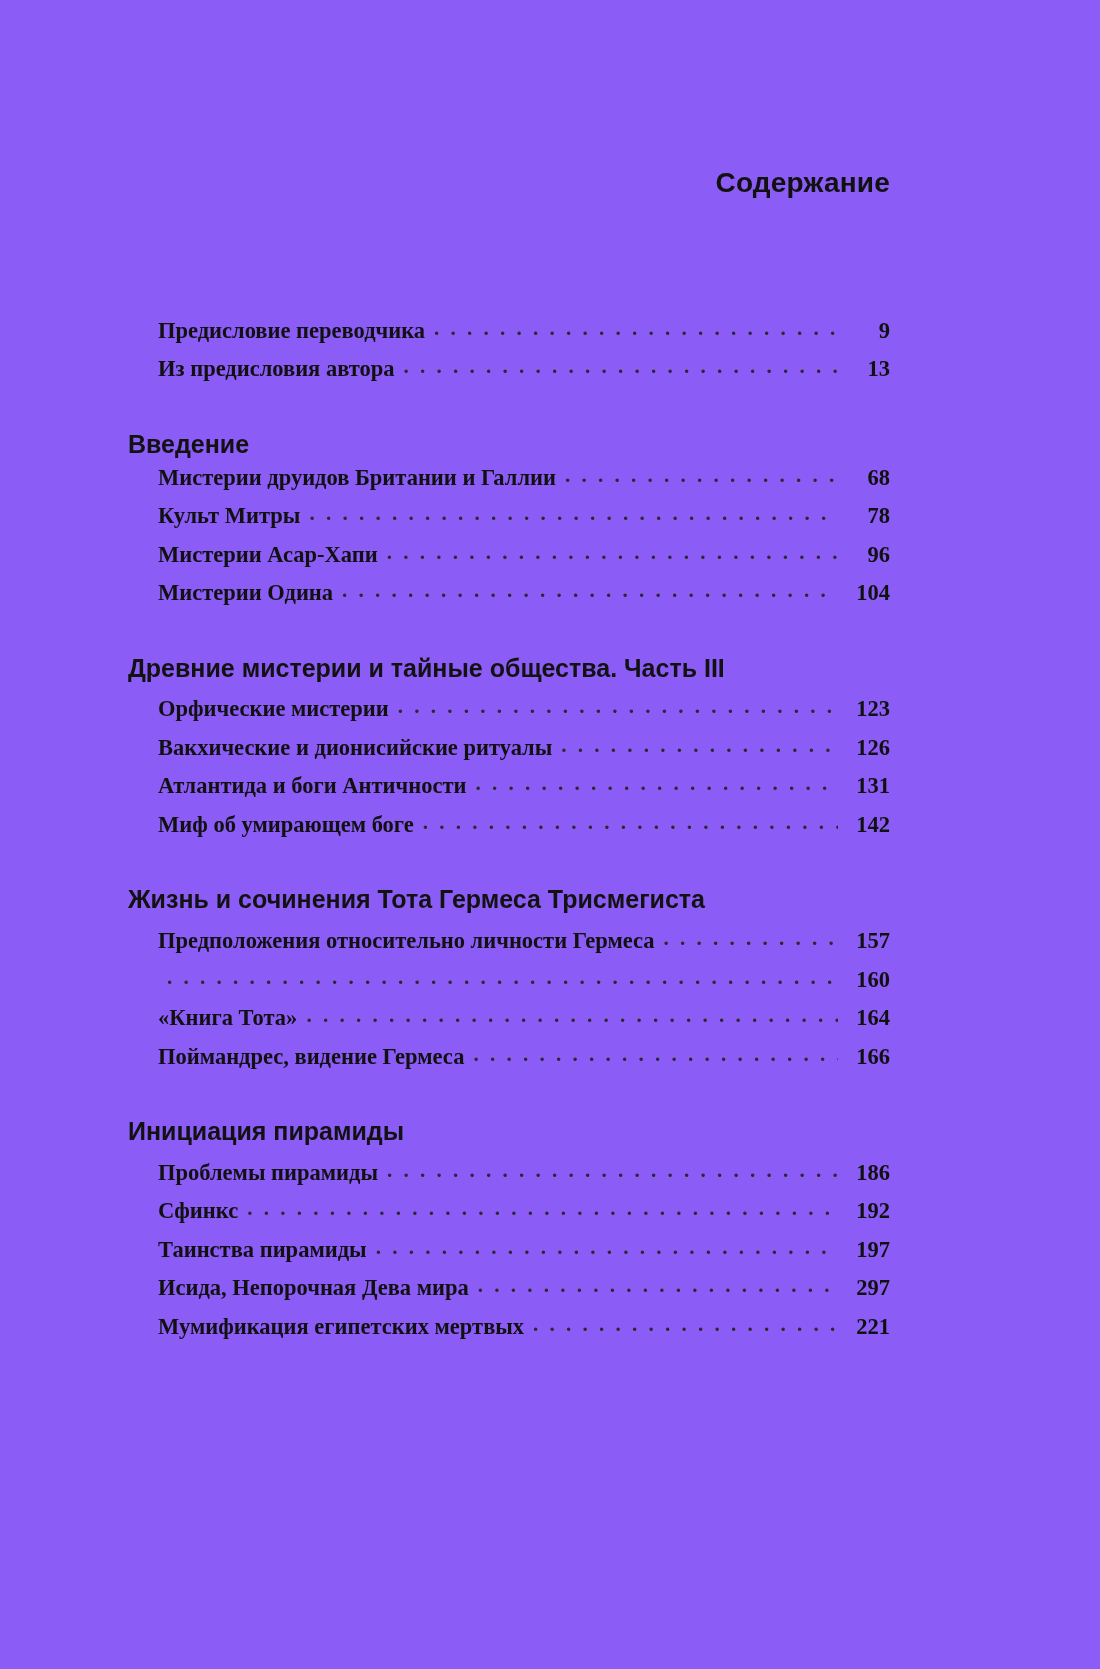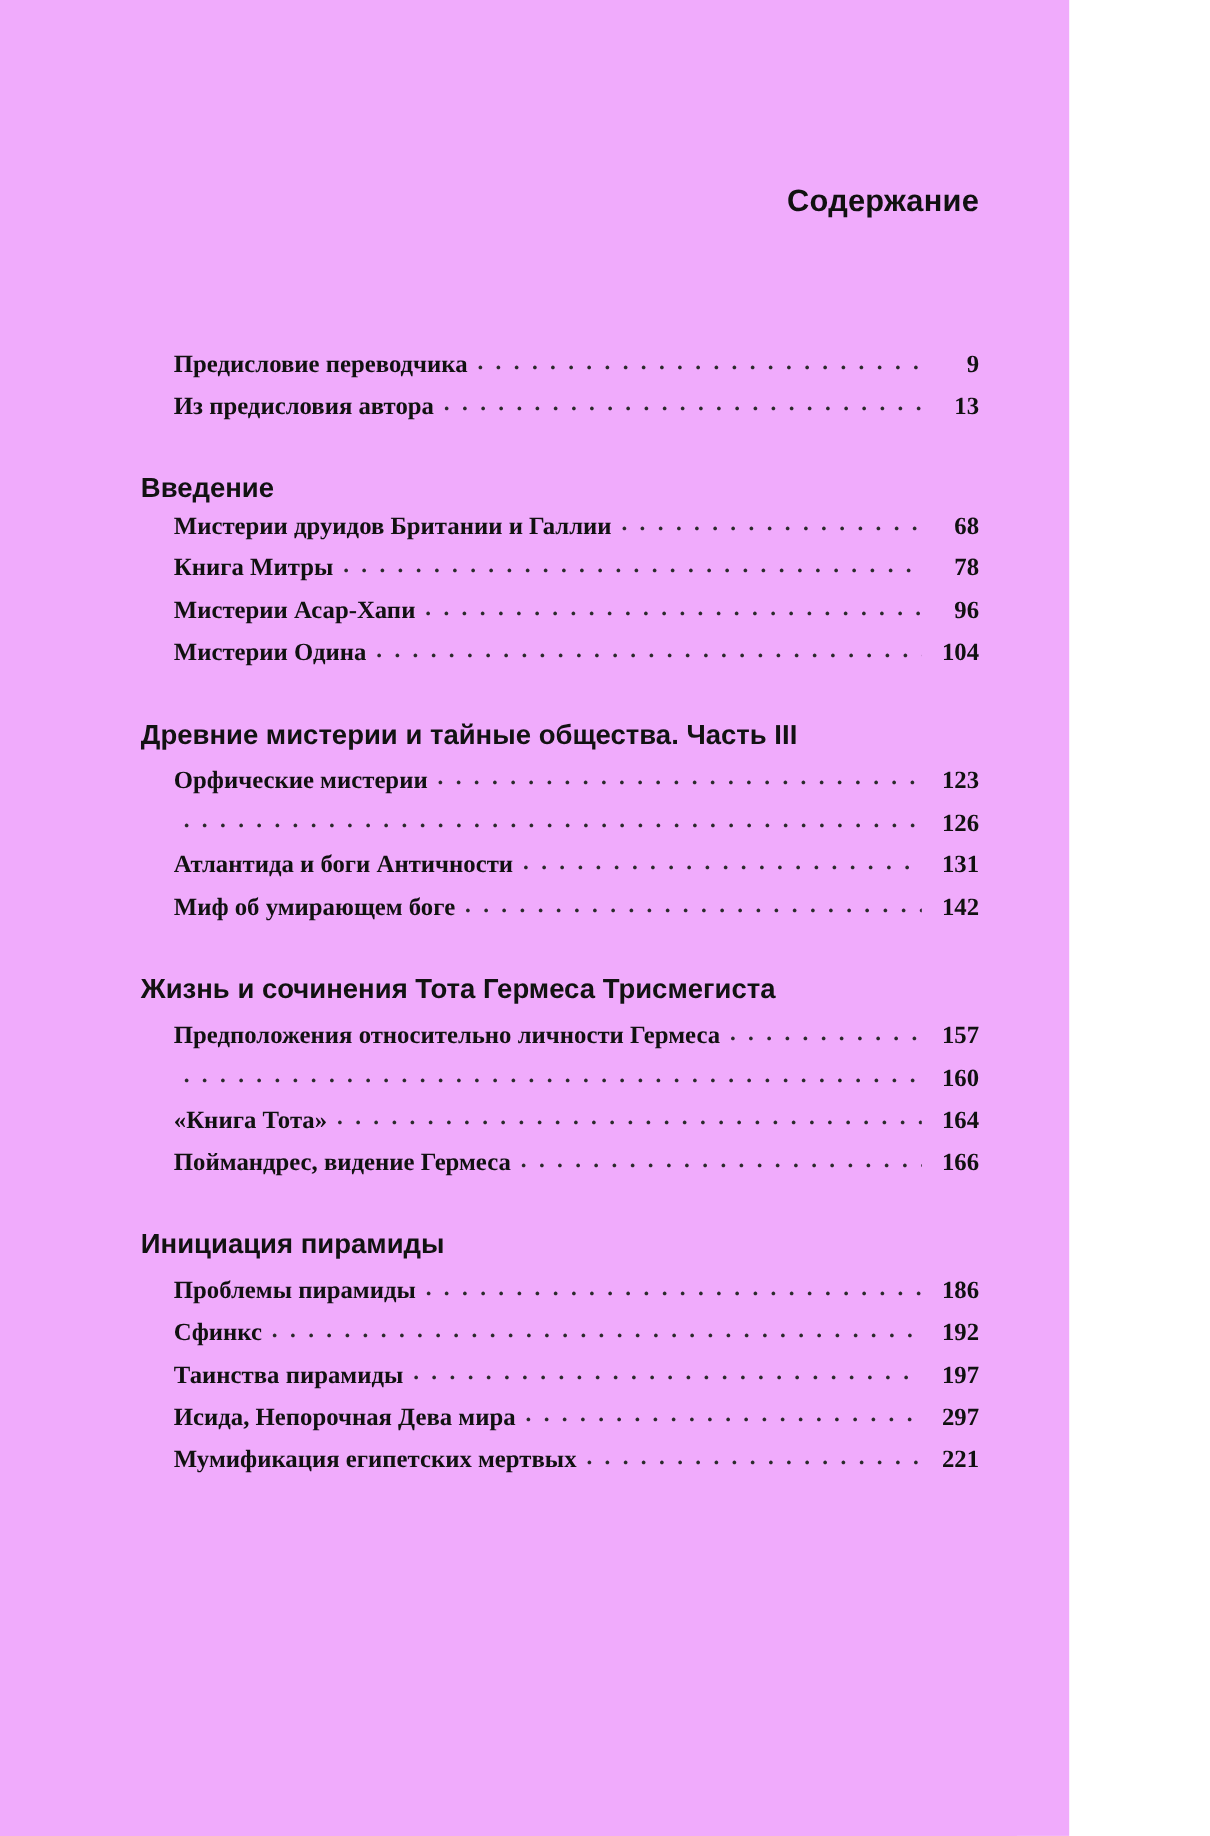--- a/index.html
+++ b/index.html
@@ -13,23 +13,23 @@
     position: relative;
     font-family: "Liberation Serif", serif;
     color: #111111;
     overflow: hidden;
   }
 
   .page {
     position: absolute;
     left: 0;
     top: 0;
-    width: 972px;
+    width: 1100px;
     height: 1669px;
-    background: #f0abfc;
+    background: #8b5cf6;
   }
 
   .content {
     position: absolute;
     left: 128px;
     top: 0;
     width: 762px;
   }
 
   
@@ -128,21 +128,21 @@
         <div class="group">
           <div class="section-heading standalone">Введение</div>
         </div>
         <div class="group">
           <div class="entry">
             <span class="entry-label">Мистерии друидов Британии и Галлии</span>
             <span class="entry-leader">. . . . . . . . . . . . . . . . . . . . . . . . . . . . . . . . . . . . . . . . . . . . . . . . . . . . . . . . . . . . . . . . . . . . . . . . . . . . . . . . . . . . . . . . . </span>
             <span class="entry-page">68</span>
           </div>
           <div class="entry">
-            <span class="entry-label">Книга Митры</span>
+            <span class="entry-label">Культ Митры</span>
             <span class="entry-leader">. . . . . . . . . . . . . . . . . . . . . . . . . . . . . . . . . . . . . . . . . . . . . . . . . . . . . . . . . . . . . . . . . . . . . . . . . . . . . . . . . . . . . . . . . </span>
             <span class="entry-page">78</span>
           </div>
         </div>
         <div class="group">
           <div class="entry">
             <span class="entry-label">Мистерии Асар-Хапи</span>
             <span class="entry-leader">. . . . . . . . . . . . . . . . . . . . . . . . . . . . . . . . . . . . . . . . . . . . . . . . . . . . . . . . . . . . . . . . . . . . . . . . . . . . . . . . . . . . . . . . . </span>
             <span class="entry-page">96</span>
           </div>
@@ -153,20 +153,21 @@
           </div>
         </div>
         <div class="group">
           <div class="section-heading">Древние мистерии и тайные общества. Часть III</div>
           <div class="entry">
             <span class="entry-label">Орфические мистерии</span>
             <span class="entry-leader">. . . . . . . . . . . . . . . . . . . . . . . . . . . . . . . . . . . . . . . . . . . . . . . . . . . . . . . . . . . . . . . . . . . . . . . . . . . . . . . . . . . . . . . . . </span>
             <span class="entry-page">123</span>
           </div>
           <div class="entry">
+            <span class="entry-label">Вакхические и дионисийские ритуалы</span>
             <span class="entry-leader">. . . . . . . . . . . . . . . . . . . . . . . . . . . . . . . . . . . . . . . . . . . . . . . . . . . . . . . . . . . . . . . . . . . . . . . . . . . . . . . . . . . . . . . . . </span>
             <span class="entry-page">126</span>
           </div>
           <div class="entry">
             <span class="entry-label">Атлантида и боги Античности</span>
             <span class="entry-leader">. . . . . . . . . . . . . . . . . . . . . . . . . . . . . . . . . . . . . . . . . . . . . . . . . . . . . . . . . . . . . . . . . . . . . . . . . . . . . . . . . . . . . . . . . </span>
             <span class="entry-page">131</span>
           </div>
           <div class="entry">
             <span class="entry-label">Миф об умирающем боге</span>

